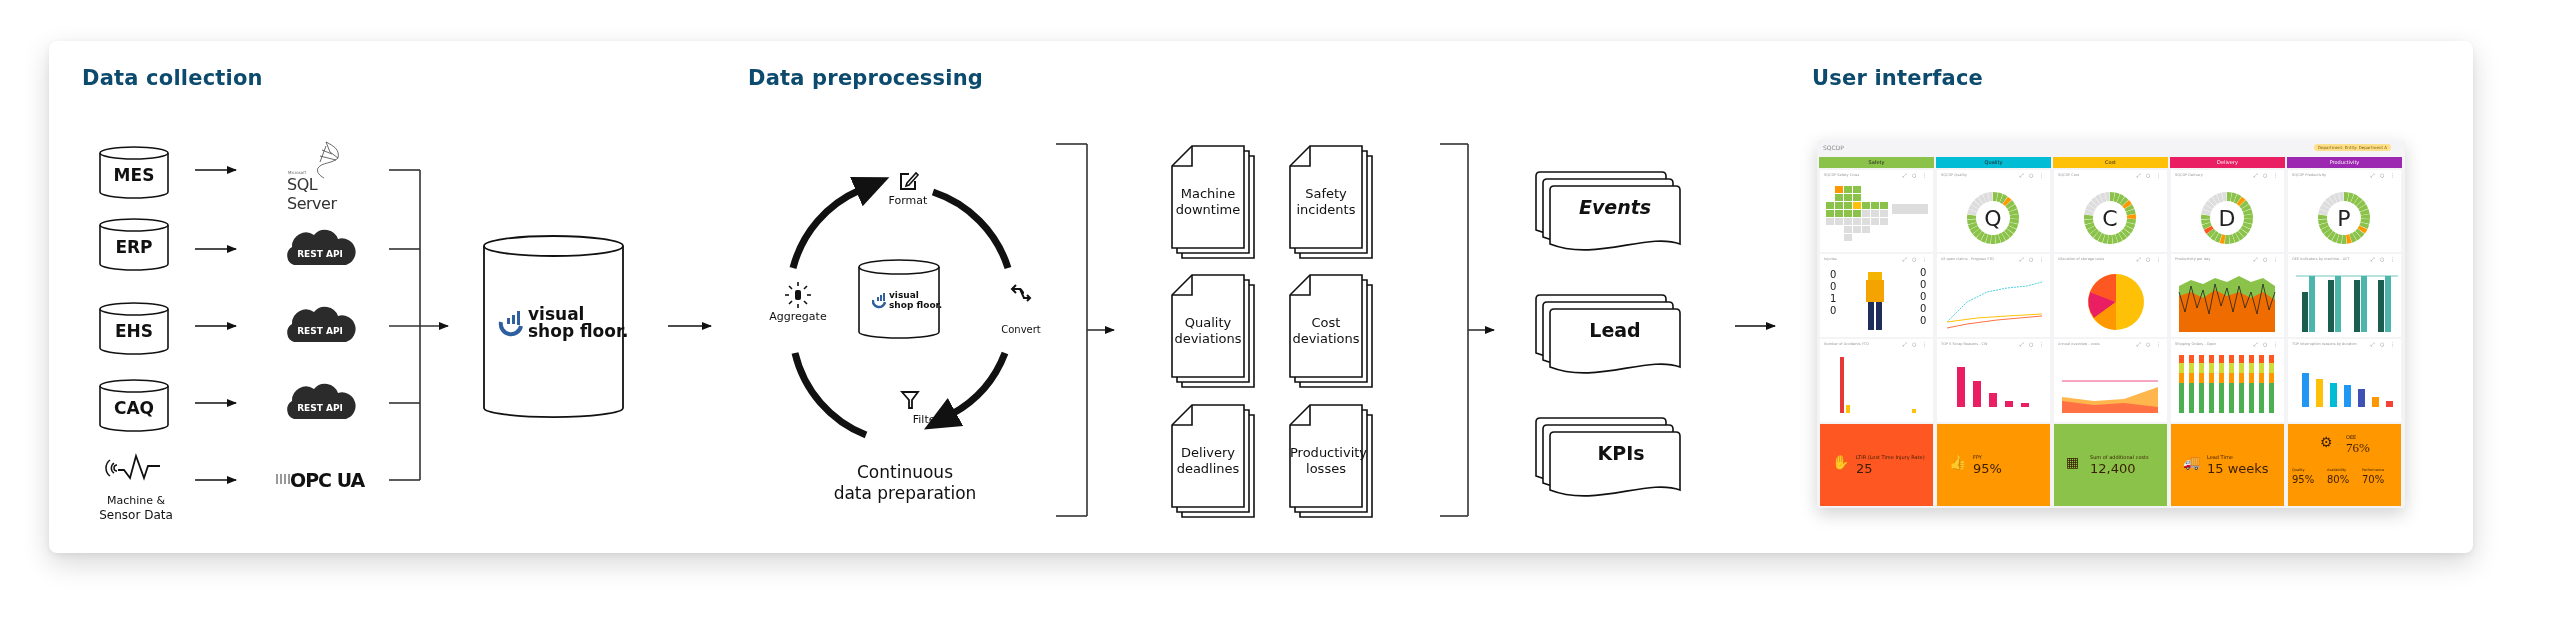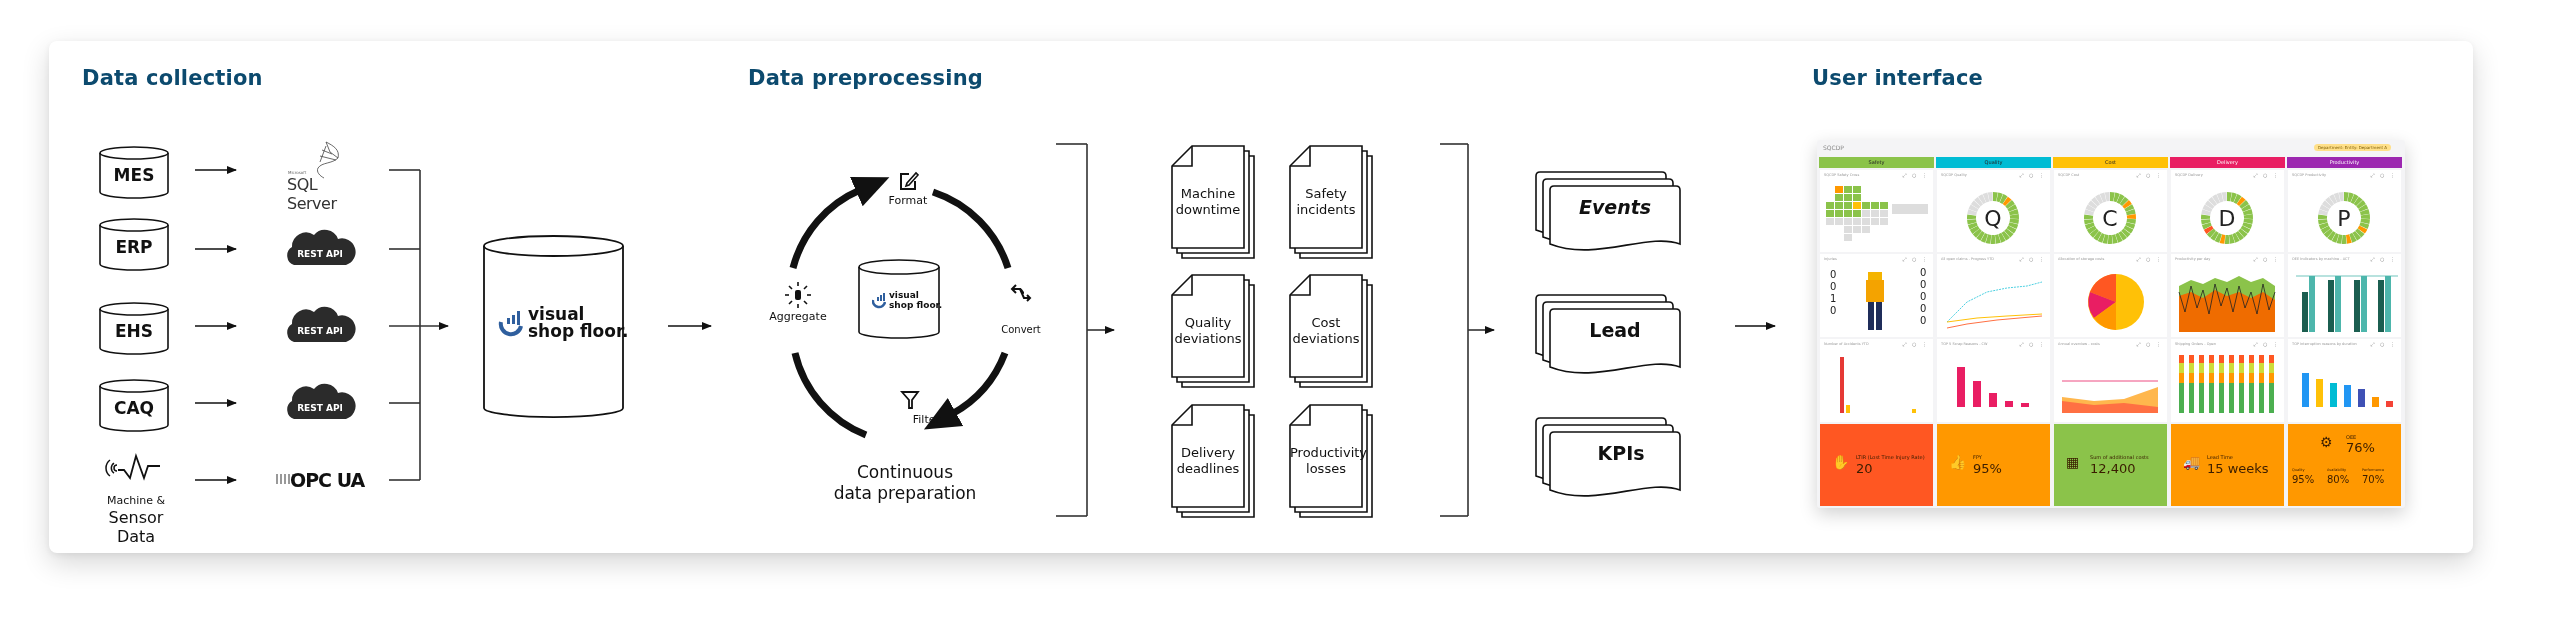--- a/index.html
+++ b/index.html
@@ -170,21 +170,21 @@
         <path d="M2,9 L2,48 A34,6 0 0 0 70,48 L70,9" stroke="#111" stroke-width="1.6" fill="#fff"></path>
         <ellipse cx="36" cy="9" rx="34" ry="6" stroke="#111" stroke-width="1.6" fill="#fff"></ellipse>
       </svg><div class="lbl db-label" style="left:0;top:21px;width:72px;">EHS</div></div>
     <div class="abs" style="left:98px;top:377px;width:72px;height:56px;"><svg width="72" height="56">
         <path d="M2,9 L2,48 A34,6 0 0 0 70,48 L70,9" stroke="#111" stroke-width="1.6" fill="#fff"></path>
         <ellipse cx="36" cy="9" rx="34" ry="6" stroke="#111" stroke-width="1.6" fill="#fff"></ellipse>
       </svg><div class="lbl db-label" style="left:0;top:21px;width:72px;">CAQ</div></div>
     <div class="abs" style="left:88px;top:452px;width:96px;height:70px;"><svg width="96" height="30">
         <path d="M30,18 L36,18 L42,26 L48,4 L56,26 L60,14 L72,14" stroke="#111" stroke-width="1.8" fill="none"></path>
         <path d="M22,8 A10,10 0 0 0 22,24 M26,11 A6,6 0 0 0 26,21 M29,13 A3,3 0 0 0 29,19" stroke="#111" stroke-width="1.5" fill="none"></path>
-      </svg><div class="lbl" style="left:0;top:42px;width:96px;font-size:11px;">Machine &amp;</div><div class="lbl" style="left:0;top:56px;width:96px;font-size:16px;">Sensor Data</div></div>
+      </svg><div class="lbl" style="left:0;top:42px;width:96px;font-size:11px;">Machine &amp;</div><div class="lbl" style="left:0;top:56px;width:96px;font-size:12px;">Sensor Data</div></div>
   </div>
 
 <div class="abs" style="left:282px;top:140px;width:82px;height:56px;">
   <svg width="82" height="40" style="position:absolute;left:0;top:0;">
     <g stroke="#444" stroke-width="0.8" fill="none">
       <path d="M44,2 C52,6 58,10 56,18 C50,24 40,22 36,28 C34,32 38,36 42,38"></path>
       <path d="M44,2 L48,12 L56,18 M40,10 L50,14 M38,16 L54,20 M44,6 L38,22"></path>
     </g>
   </svg>
   <div style="position:absolute;left:6px;top:30px;font-size:4px;color:#666;">Microsoft</div>
@@ -371,21 +371,21 @@
           <div class="tile-icons">⤢ ○ ⋮</div>
           <svg width="113" height="76" style="position:absolute;left:0;top:8px;">
             <rect x="20" y="10" width="4" height="56" fill="#e53935"></rect>
             <rect x="26" y="58" width="4" height="8" fill="#ffc107"></rect>
             <rect x="92" y="62" width="4" height="4" fill="#ffc107"></rect>
           </svg>
         </div>
         <div class="kpi" style="background:#ff5722;">
           <div class="kpi-icon" style="left:12px;top:30px;">✋</div>
           <div class="kpi-label" style="left:36px;top:30px;">LTIR (Lost Time Injury Rate)</div>
-          <div class="kpi-value" style="left:36px;top:37px;">20</div>
+          <div class="kpi-value" style="left:36px;top:37px;">25</div>
         </div>
       </div>
       <div class="col" style="left:119px;">
         <div class="col-head" style="background:#00bcd4;color:#222;">Quality</div>
         <div class="tile" style="top:13px;height:82px;">
           <div class="tile-title">SQCDP Quality</div>
           <div class="tile-icons">⤢ ○ ⋮</div>
           <svg width="113" height="76" style="position:absolute;left:0;top:8px;">
             <path d="M56,14 A26,26 0 0 1 60.82013994525459,14.450709385422044 L59.15162996420492,23.294694598160568 A17,17 0 0 0 56,23 Z" fill="#8bc34a"></path>
             <path d="M61.233761522305166,14.532221527435144 A26,26 0 0 1 65.86450578743366,15.94399190285953 L62.44986916870663,24.271071628792768 A17,17 0 0 0 59.422074841507225,23.347990998707594 Z" fill="#8bc34a"></path>
@@ -677,21 +677,21 @@
             <rect x="42" y="36" width="7" height="24" fill="#00bcd4"></rect>
             <rect x="56" y="38" width="7" height="22" fill="#2196f3"></rect>
             <rect x="70" y="42" width="7" height="18" fill="#3f51b5"></rect>
             <rect x="84" y="50" width="7" height="10" fill="#ff9800"></rect>
             <rect x="98" y="54" width="7" height="6" fill="#f44336"></rect>
           </svg>
         </div>
         <div class="kpi" style="background:#ff9800;">
           <div class="kpi-icon" style="left:32px;top:10px;">⚙</div>
           <div class="kpi-label" style="left:58px;top:10px;">OEE</div>
-          <div class="kpi-value" style="left:58px;top:16px;">76%</div>
+          <div class="kpi-value" style="left:58px;top:16px;font-family:Liberation Serif, serif;">76%</div>
           <div class="kpi-label" style="left:4px;top:44px;font-size:3.5px;">Quality</div>
           <div class="kpi-value" style="left:4px;top:50px;font-size:10px;">95%</div>
           <div class="kpi-label" style="left:39px;top:44px;font-size:3.5px;">Availability</div>
           <div class="kpi-value" style="left:39px;top:50px;font-size:10px;">80%</div>
           <div class="kpi-label" style="left:74px;top:44px;font-size:3.5px;">Performance</div>
           <div class="kpi-value" style="left:74px;top:50px;font-size:10px;">70%</div>
         </div>
       </div>
     </div>
 </div>

